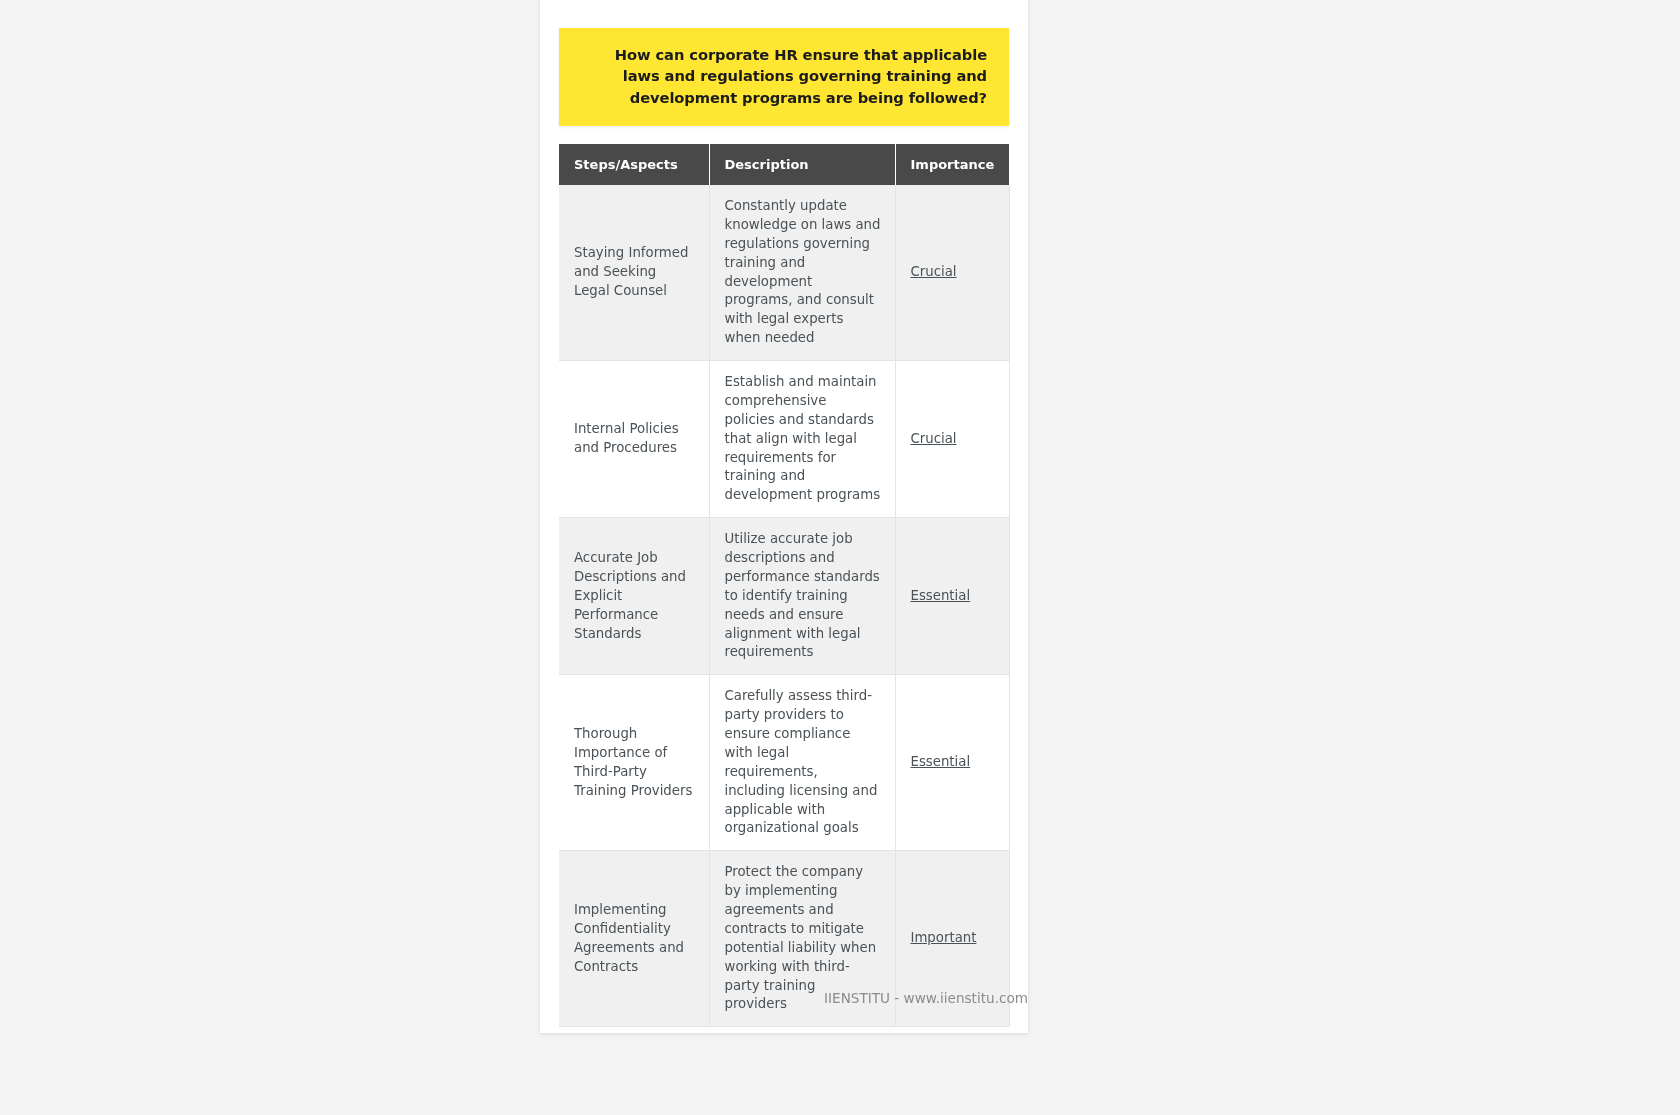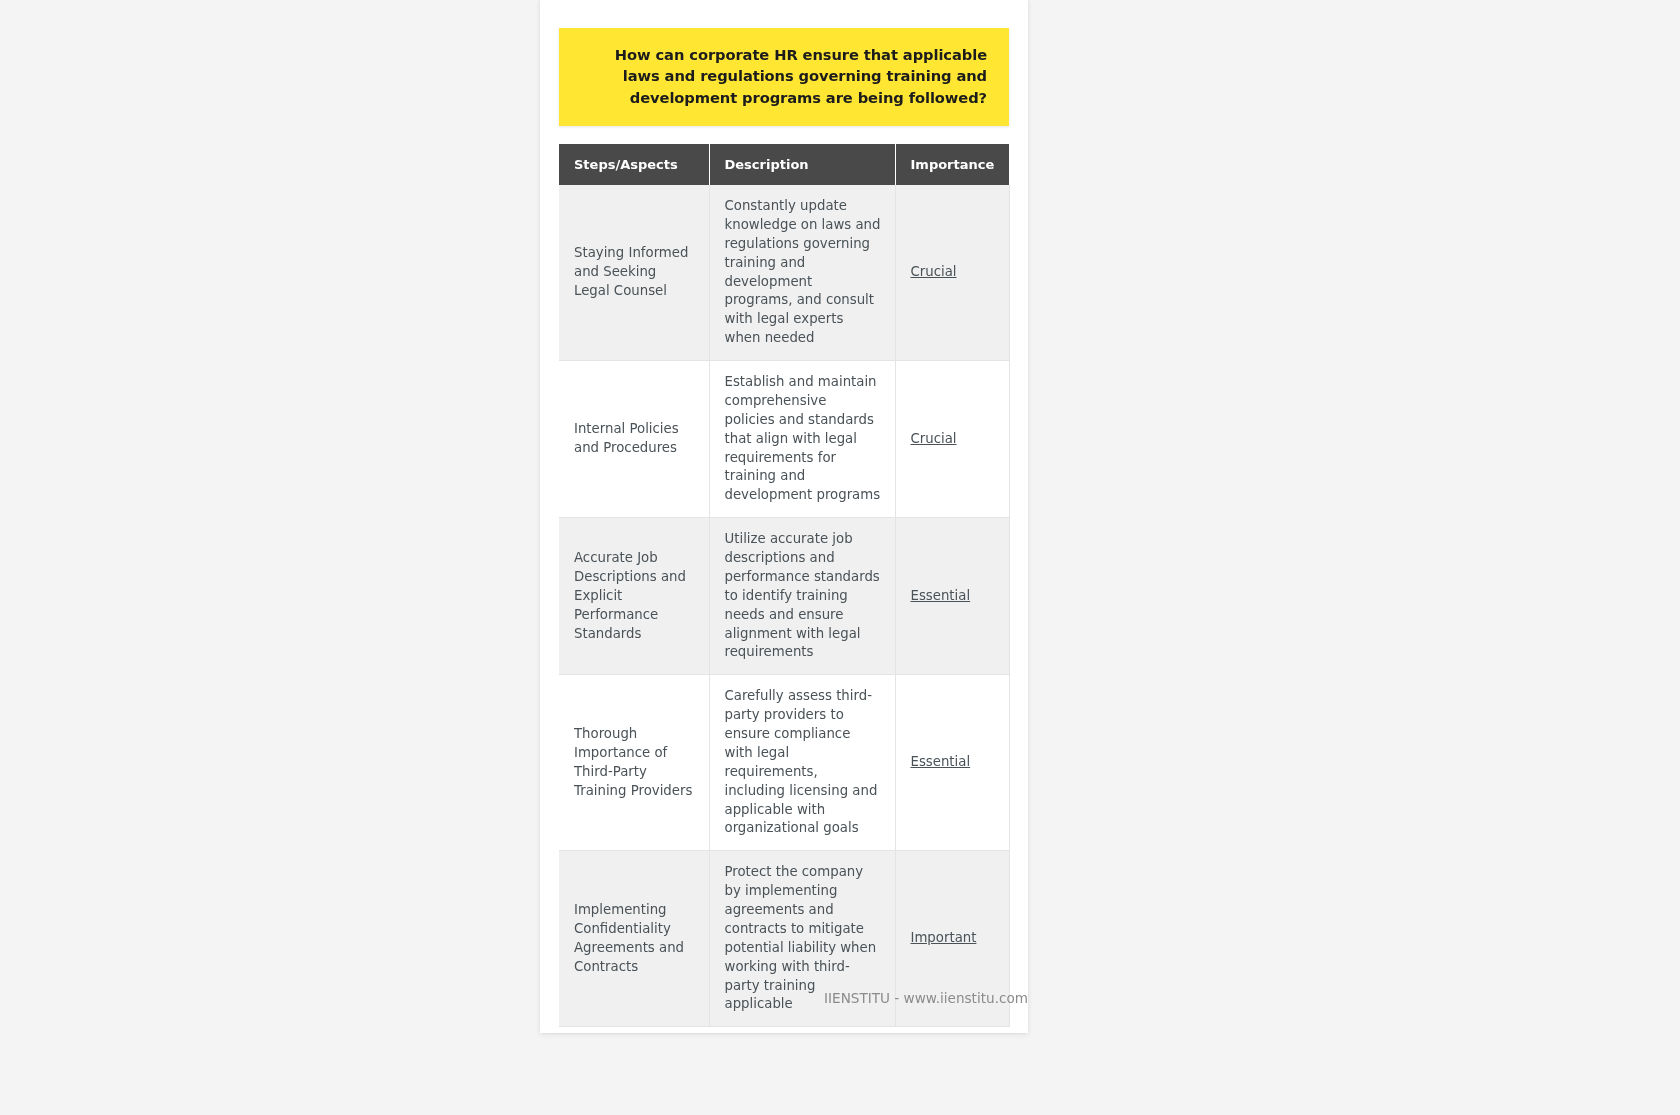--- a/index.html
+++ b/index.html
@@ -145,21 +145,21 @@
             <td class="cell-desc">Utilize accurate job descriptions and performance standards to identify training needs and ensure alignment with legal requirements</td>
             <td class="cell-imp">Essential</td>
           </tr>
           <tr>
             <td class="cell-step">Thorough Importance of Third-Party Training Providers</td>
             <td class="cell-desc">Carefully assess third-party providers to ensure compliance with legal requirements, including licensing and applicable with organizational goals</td>
             <td class="cell-imp">Essential</td>
           </tr>
           <tr>
             <td class="cell-step">Implementing Confidentiality Agreements and Contracts</td>
-            <td class="cell-desc">Protect the company by implementing agreements and contracts to mitigate potential liability when working with third-party training applicable</td>
+            <td class="cell-desc">Protect the company by implementing agreements and contracts to mitigate potential liability when working with third-party training providers</td>
             <td class="cell-imp">Important</td>
           </tr>
         </tbody>
       </table>
     </div>
 
     <div class="card-footer">IIENSTITU - www.iienstitu.com</div>
 
   </div>
 </div>

